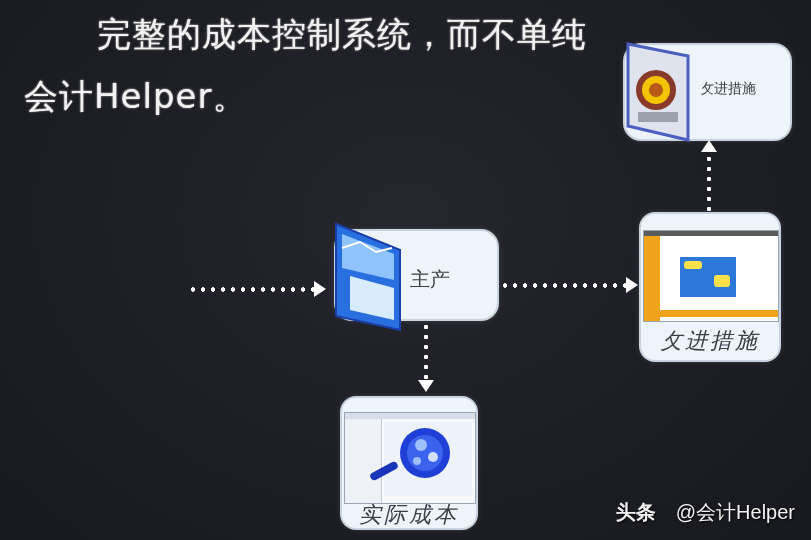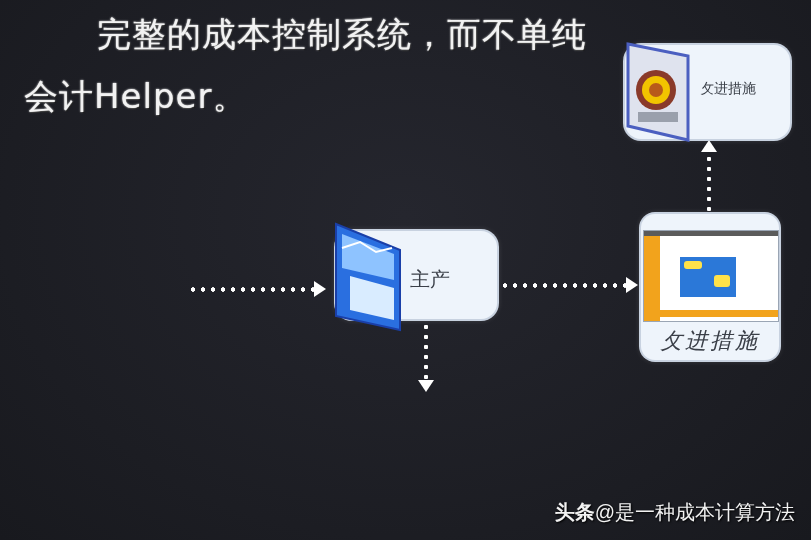--- a/index.html
+++ b/index.html
@@ -41,21 +41,21 @@
   .dots-h { position: absolute; top: 1px; left: 0; height: 5px; background: radial-gradient(circle, #fff 2px, transparent 2.5px) 0 0 / 10px 5px repeat-x; }
   .dots-v { position: absolute; left: 0; width: 6px; background: radial-gradient(circle, #fff 2px, transparent 2.5px) 0 0 / 6px 10px repeat-y; }
   .head-r { position: absolute; width: 0; height: 0; border-top: 8px solid transparent; border-bottom: 8px solid transparent; border-left: 12px solid #fff; }
   .head-d { position: absolute; width: 0; height: 0; border-left: 8px solid transparent; border-right: 8px solid transparent; border-top: 12px solid #fff; }
   .head-u { position: absolute; width: 0; height: 0; border-left: 8px solid transparent; border-right: 8px solid transparent; border-bottom: 12px solid #fff; }
 
   .watermark {
     position: absolute; right: 16px; bottom: 14px; color: #f2f2f2; font-size: 20px;
     font-family: "Liberation Sans", "DejaVu Sans", sans-serif; text-shadow: 1px 1px 2px #000;
   }
-  .watermark b { font-weight: bold; margin-right: 0; }
+  .watermark b { font-weight: bold; margin-right: 20px; }
 </style>
 </head>
 <body>
 
 <div class="slide">
 
   <div class="title-line t1">完整的成本控制系统，而不单纯</div>
   <div class="title-line t2">会计Helper。</div>
 
 
@@ -103,15 +103,31 @@
   <div class="flowcard" style="left:625px; top:45px; width:165px; height:94px;"></div>
   <svg style="position:absolute; left:624px; top:40px;" width="72" height="102" viewBox="0 0 72 102">
     <polygon points="4,4 64,16 64,100 4,86" fill="#dfe3ee" stroke="#4b5fc0" stroke-width="3"></polygon>
     <circle cx="32" cy="50" r="20" fill="#8a3a2a"></circle>
     <circle cx="32" cy="50" r="14" fill="#f2c400"></circle>
     <circle cx="32" cy="50" r="7" fill="#b85a1a"></circle>
     <rect x="14" y="72" width="40" height="10" fill="#9aa0ac"></rect>
   </svg>
   <div class="flowtext" style="left:700px; top:80px; font-size:14px;">攵进措施</div>
 
+  <div class="card" style="left:342px; top:398px; width:134px; height:130px;">
+    <div class="screen" style="left:2px; top:14px; width:130px; height:90px;">
+      <div class="topbar"></div>
+      <div class="sidebar"></div>
+      <div class="view"></div>
+      <svg class="wheel" width="130" height="90" viewBox="0 0 130 90" style="left:0;top:0;">
+        <rect x="24" y="54" width="30" height="8" rx="4" fill="#1a35b8" transform="rotate(-28 39 58)"></rect>
+        <circle cx="80" cy="40" r="25" fill="#1f3fd6"></circle>
+        <circle cx="80" cy="40" r="18" fill="#3c63ee"></circle>
+        <circle cx="76" cy="32" r="6" fill="#9fc0ff"></circle>
+        <circle cx="88" cy="44" r="5" fill="#cfe0ff"></circle>
+        <circle cx="72" cy="48" r="4" fill="#9fc0ff"></circle>
+      </svg>
+    </div>
+    <div class="label" style="top:102px;">实际成本</div>
+  </div>
 
-  <div class="watermark"><b>头条</b><span>@是一种成本计算方法</span></div>
+  <div class="watermark"><b>头条</b><span>@会计Helper</span></div>
 </div>
 
 </body></html>

